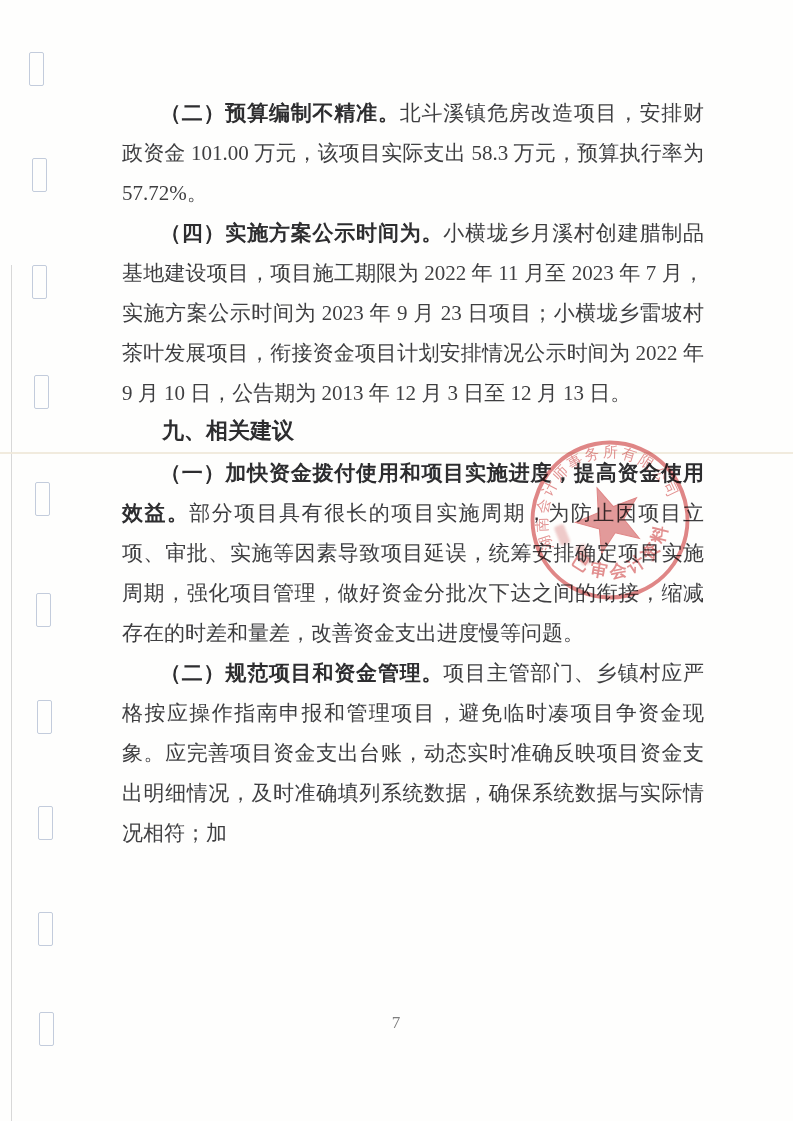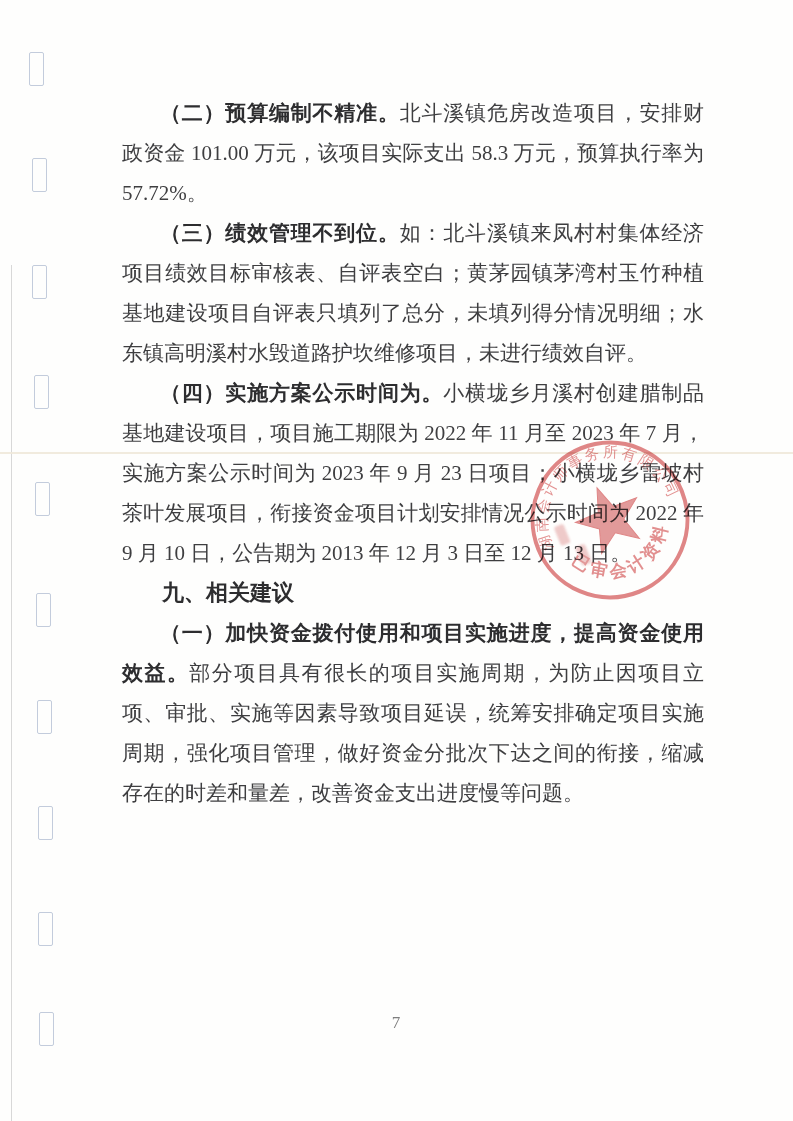--- a/index.html
+++ b/index.html
@@ -30,21 +30,21 @@
     font-size:21px;line-height:40px;color:#3e3e40;
     text-align:justify;text-justify:inter-ideograph;
   }
   .textblock p{margin:0;text-indent:38px;}
   .lead{
     font-weight:bold;color:#2d2d2f;
     font-family:"Liberation Sans", sans-serif;
   }
   .heading{
     margin:0;text-indent:40px;
-    font-family:Liberation Serif, serif;
+    font-family:Liberation Mono, monospace;
     font-weight:bold;font-size:22px;line-height:40px;color:#2d2d2f;
   }
   
   .stamp{
     position:absolute;left:498px;top:408px;width:224px;height:224px;
     mix-blend-mode:multiply;
     filter:blur(.3px);
     pointer-events:none;
   }
   .page-number{
@@ -67,24 +67,24 @@
   <div class="hole" style="left:34px;top:375px"></div>
   <div class="hole" style="left:35px;top:482px"></div>
   <div class="hole" style="left:36px;top:593px"></div>
   <div class="hole" style="left:37px;top:700px"></div>
   <div class="hole" style="left:38px;top:806px"></div>
   <div class="hole" style="left:38px;top:912px"></div>
   <div class="hole" style="left:39px;top:1012px"></div>
 
   <main class="textblock">
     <p><span class="lead">（二）预算编制不精准。</span><span>北斗溪镇危房改造项目，安排财政资金 101.00 万元，该项目实际支出 58.3 万元，预算执行率为 57.72%。</span></p>
-    <p><span class="lead">（三）绩效管理不到位。</span><span>如：北斗溪镇来凤村村集体经济项目绩效目标审核表、自评表空白；黄茅园镇茅湾村玉竹种植基地建设项目自评表只填列了总分，未填列得分情况明细；水东镇高明溪村水毁道路护坎维修项目，未进行绩效自评。</span></p>
     <p><span class="lead">（四）实施方案公示时间为。</span><span>小横垅乡月溪村创建腊制品基地建设项目，项目施工期限为 2022 年 11 月至 2023 年 7 月，实施方案公示时间为 2023 年 9 月 23 日项目；小横垅乡雷坡村茶叶发展项目，衔接资金项目计划安排情况公示时间为 2022 年 9 月 10 日，公告期为 2013 年 12 月 3 日至 12 月 13 日。</span></p>
     <h2 class="heading">九、相关建议</h2>
     <p><span class="lead">（一）加快资金拨付使用和项目实施进度，提高资金使用效益。</span><span>部分项目具有很长的项目实施周期，为防止因项目立项、审批、实施等因素导致项目延误，统筹安排确定项目实施周期，强化项目管理，做好资金分批次下达之间的衔接，缩减存在的时差和量差，改善资金支出进度慢等问题。</span></p>
+    <p><span class="lead">（二）规范项目和资金管理。</span><span>项目主管部门、乡镇村应严格按应操作指南申报和管理项目，避免临时凑项目争资金现象。应完善项目资金支出台账，动态实时准确反映项目资金支出明细情况，及时准确填列系统数据，确保系统数据与实际情况相符；加</span></p>
   </main>
 
   <svg class="stamp" viewBox="0 0 220 220" width="224" height="224" xmlns="http://www.w3.org/2000/svg">
     <g transform="rotate(-22 110 110)" opacity="0.8">
       <circle cx="110" cy="110" r="76" fill="none" stroke="#d96a6a" stroke-width="4"></circle>
       <polygon points="110,76 118,99 142.3,99.5 122.9,114.2 130,137.5 110,123.6 90,137.5 97.1,114.2 77.7,99.5 102,99" fill="#dd8282" stroke="#d96a6a" stroke-width="1"></polygon>
       <path id="arcTop" d="M 110 110 m -62 0 a 62 62 0 1 1 124 0" fill="none"></path>
       <path id="arcBottom" d="M 54 110 A 56 56 0 0 0 166 110" fill="none"></path>
       <text font-size="14.5" fill="#d96a6a" letter-spacing="2.5" font-family="Liberation Serif, serif" opacity="0.9">
         <textPath href="#arcTop" startOffset="50%" text-anchor="middle">湖南会计师事务所有限公司</textPath>

